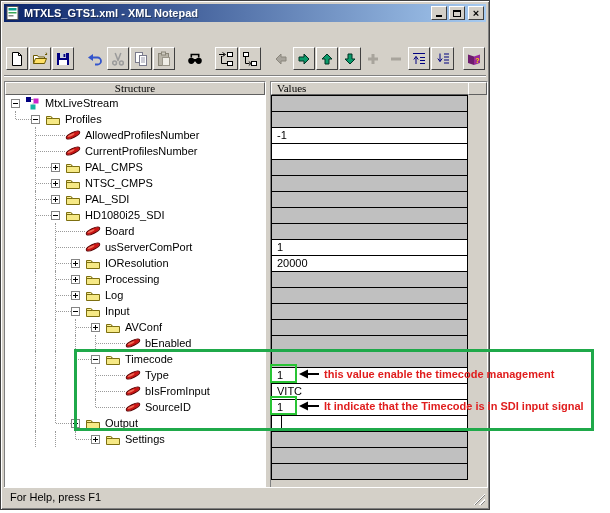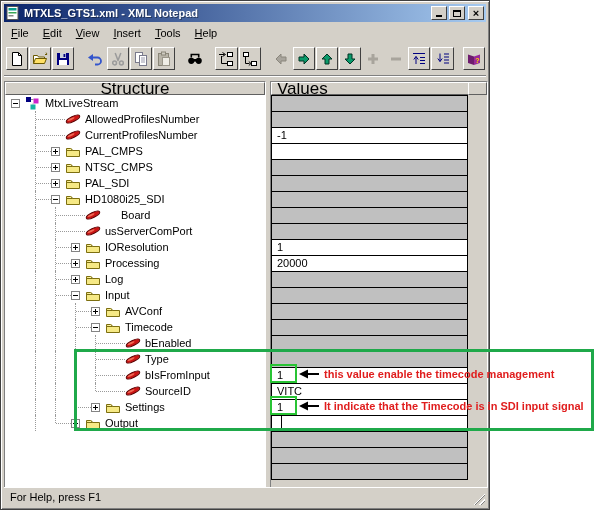--- a/index.html
+++ b/index.html
@@ -38,21 +38,21 @@
 
   .toolbar-rule{position:absolute;left:3px;top:74px;right:3px;height:2px;
     border-top:1px solid #808080;border-bottom:1px solid #fff;}
 
   .panel{position:absolute;top:80px;height:407px;border:1px solid;border-color:#808080 #fff #fff #808080;}
   .panel-structure{left:3px;width:262px;background:#fff;}
   .panel-values{left:269px;width:218px;background:var(--chrome);}
   .splitter{position:absolute;left:265px;top:80px;width:4px;height:407px;background:var(--chrome);}
 
   .col-header{height:13px;background:var(--chrome);border:1px solid;border-color:#fff #606060 #606060 #fff;
-    font-size:17px;line-height:11px;overflow:hidden;}
+    font-size:11px;line-height:11px;overflow:hidden;font-family:Liberation Serif, serif;}
   .hdr-structure{text-align:center;}
   .hdr-values{padding-left:5px;position:absolute;left:0;top:0;width:214px;}
   .hdr-values-fill{position:absolute;left:197px;top:0;right:0;}
 
   .tree-body{position:absolute;left:0;top:13px;right:0;bottom:0;overflow:hidden;background:#fff;}
   .trow{position:relative;height:16px;}
   .guide{position:absolute;width:1px;border-left:1px dotted #9a9a9a;}
   .stub{position:absolute;top:8px;height:1px;border-top:1px dotted #9a9a9a;}
   .toggle{position:absolute;top:4px;width:9px;height:9px;background:#fff;border:1px solid #848484;z-index:2;}
   .toggle .h{position:absolute;left:1px;top:3px;width:5px;height:1px;background:#000;}
@@ -98,28 +98,20 @@
         <span class="glyph-min"></span>
       </span>
     <span class="tb-btn">
         <span class="glyph-max"></span>
       </span>
     <span class="tb-btn" style="margin-left:3px;">
         <span class="glyph-close">×</span>
       </span>
   </div>
 
-  <div class="menubar">
-      <div class="mi"><u>F</u>ile</div>
-      <div class="mi"><u>E</u>dit</div>
-      <div class="mi"><u>V</u>iew</div>
-      <div class="mi"><u>I</u>nsert</div>
-      <div class="mi"><u>T</u>ools</div>
-      <div class="mi"><u>H</u>elp</div>
-    </div>
 
   <div class="toolbar">
       <div class="tb">
         <span class="ticon"><svg viewBox="0 0 16 16" width="16" height="16">
             <path d="M3.5 1.5h6l3 3v10h-9z" fill="#fff" stroke="#000"></path>
             <path d="M9.5 1.5v3h3" fill="none" stroke="#000"></path>
           </svg></span>
       </div>
       <div class="tb">
         <span class="ticon"><svg viewBox="0 0 16 16" width="16" height="16">
@@ -254,20 +246,32 @@
           </span>
           <span class="node-icon" style="left:20px;"><svg viewBox="0 0 16 15" width="16" height="15">
               <rect x="1" y="1" width="5" height="5" fill="#000080"></rect>
               <rect x="8.5" y="2.5" width="5" height="5" fill="#cc22cc"></rect>
               <rect x="5.5" y="8.5" width="5" height="5" fill="#17b3a3"></rect>
               <path d="M6 3.5h2.5M8 7.5v1" stroke="#909090" fill="none"></path>
             </svg></span>
           <span class="tlabel" style="left:37px;">MtxLiveStream</span>
         </div>
         <div class="trow">
+          <span class="guide" style="left:10px;top:0;height:8px;"></span>
+          <span class="stub" style="left:11px;width:17px;"></span>
+          <span class="toggle" style="left:26px;">
+            <span class="h"></span>
+          </span>
+          <span class="node-icon" style="left:40px;"><svg viewBox="0 0 16 15" width="16" height="15">
+              <path d="M1.5 12.5v-8h4.5l1.5 2h7v6z" fill="#f6e985" stroke="#7d6f10"></path>
+              <path d="M1.5 6.5h6l-1.5-2" fill="#fdf6b0" stroke="#7d6f10"></path>
+            </svg></span>
+          <span class="tlabel" style="left:57px;">Profiles</span>
+        </div>
+        <div class="trow">
           <span class="guide" style="left:30px;top:0;height:16px;"></span>
           <span class="stub" style="left:31px;width:29px;"></span>
           <span class="node-icon" style="left:60px;"><svg viewBox="0 0 16 15" width="16" height="15">
               <g transform="rotate(-26 8 7)">
                 <ellipse cx="8" cy="7" rx="7.3" ry="2.5" fill="#cc1414" stroke="#5a0000"></ellipse>
                 <ellipse cx="6.2" cy="6.3" rx="3.8" ry="0.9" fill="#f06a55"></ellipse>
               </g>
             </svg></span>
           <span class="tlabel" style="left:77px;">AllowedProfilesNumber</span>
         </div>
@@ -336,21 +340,21 @@
         <div class="trow">
           <span class="guide" style="left:30px;top:0;height:16px;"></span>
           <span class="guide" style="left:50px;top:0;height:16px;"></span>
           <span class="stub" style="left:51px;width:29px;"></span>
           <span class="node-icon" style="left:80px;"><svg viewBox="0 0 16 15" width="16" height="15">
               <g transform="rotate(-26 8 7)">
                 <ellipse cx="8" cy="7" rx="7.3" ry="2.5" fill="#cc1414" stroke="#5a0000"></ellipse>
                 <ellipse cx="6.2" cy="6.3" rx="3.8" ry="0.9" fill="#f06a55"></ellipse>
               </g>
             </svg></span>
-          <span class="tlabel" style="left:97px;margin-left:16px;">Board</span>
+          <span class="tlabel" style="left:97px;">Board</span>
         </div>
         <div class="trow">
           <span class="guide" style="left:30px;top:0;height:16px;"></span>
           <span class="guide" style="left:50px;top:0;height:16px;"></span>
           <span class="stub" style="left:51px;width:29px;"></span>
           <span class="node-icon" style="left:80px;"><svg viewBox="0 0 16 15" width="16" height="15">
               <g transform="rotate(-26 8 7)">
                 <ellipse cx="8" cy="7" rx="7.3" ry="2.5" fill="#cc1414" stroke="#5a0000"></ellipse>
                 <ellipse cx="6.2" cy="6.3" rx="3.8" ry="0.9" fill="#f06a55"></ellipse>
               </g>
@@ -419,119 +423,119 @@
           <span class="stub" style="left:71px;width:17px;"></span>
           <span class="toggle" style="left:86px;">
             <span class="h"></span>
             <span class="v"></span>
           </span>
           <span class="node-icon" style="left:100px;"><svg viewBox="0 0 16 15" width="16" height="15">
               <path d="M1.5 12.5v-8h4.5l1.5 2h7v6z" fill="#f6e985" stroke="#7d6f10"></path>
               <path d="M1.5 6.5h6l-1.5-2" fill="#fdf6b0" stroke="#7d6f10"></path>
             </svg></span>
           <span class="tlabel" style="left:117px;">AVConf</span>
-        </div>
-        <div class="trow">
-          <span class="guide" style="left:30px;top:0;height:16px;"></span>
-          <span class="guide" style="left:50px;top:0;height:16px;"></span>
-          <span class="guide" style="left:70px;top:0;height:16px;"></span>
-          <span class="stub" style="left:71px;width:17px;"></span>
-          <span class="toggle" style="left:86px;">
-            <span class="h"></span>
-          </span>
-          <span class="node-icon" style="left:100px;"><svg viewBox="0 0 16 15" width="16" height="15">
-              <path d="M1.5 12.5v-8h4.5l1.5 2h7v6z" fill="#f6e985" stroke="#7d6f10"></path>
-              <path d="M1.5 6.5h6l-1.5-2" fill="#fdf6b0" stroke="#7d6f10"></path>
-            </svg></span>
-          <span class="tlabel" style="left:117px;">Timecode</span>
         </div>
         <div class="trow">
           <span class="guide" style="left:30px;top:0;height:16px;"></span>
           <span class="guide" style="left:50px;top:0;height:16px;"></span>
           <span class="guide" style="left:70px;top:0;height:16px;"></span>
           <span class="guide" style="left:90px;top:0;height:16px;"></span>
           <span class="stub" style="left:91px;width:29px;"></span>
           <span class="node-icon" style="left:120px;"><svg viewBox="0 0 16 15" width="16" height="15">
               <g transform="rotate(-26 8 7)">
                 <ellipse cx="8" cy="7" rx="7.3" ry="2.5" fill="#cc1414" stroke="#5a0000"></ellipse>
                 <ellipse cx="6.2" cy="6.3" rx="3.8" ry="0.9" fill="#f06a55"></ellipse>
               </g>
             </svg></span>
           <span class="tlabel" style="left:137px;">bEnabled</span>
         </div>
         <div class="trow">
           <span class="guide" style="left:30px;top:0;height:16px;"></span>
           <span class="guide" style="left:50px;top:0;height:16px;"></span>
           <span class="guide" style="left:70px;top:0;height:16px;"></span>
-          <span class="guide" style="left:90px;top:0;height:16px;"></span>
-          <span class="stub" style="left:91px;width:29px;"></span>
-          <span class="node-icon" style="left:120px;"><svg viewBox="0 0 16 15" width="16" height="15">
-              <g transform="rotate(-26 8 7)">
-                <ellipse cx="8" cy="7" rx="7.3" ry="2.5" fill="#cc1414" stroke="#5a0000"></ellipse>
-                <ellipse cx="6.2" cy="6.3" rx="3.8" ry="0.9" fill="#f06a55"></ellipse>
-              </g>
-            </svg></span>
-          <span class="tlabel" style="left:137px;">Type</span>
+          <span class="stub" style="left:71px;width:17px;"></span>
+          <span class="toggle" style="left:86px;">
+            <span class="h"></span>
+          </span>
+          <span class="node-icon" style="left:100px;"><svg viewBox="0 0 16 15" width="16" height="15">
+              <path d="M1.5 12.5v-8h4.5l1.5 2h7v6z" fill="#f6e985" stroke="#7d6f10"></path>
+              <path d="M1.5 6.5h6l-1.5-2" fill="#fdf6b0" stroke="#7d6f10"></path>
+            </svg></span>
+          <span class="tlabel" style="left:117px;">Timecode</span>
         </div>
         <div class="trow">
           <span class="guide" style="left:30px;top:0;height:16px;"></span>
           <span class="guide" style="left:50px;top:0;height:16px;"></span>
           <span class="guide" style="left:70px;top:0;height:16px;"></span>
           <span class="guide" style="left:90px;top:0;height:16px;"></span>
           <span class="stub" style="left:91px;width:29px;"></span>
           <span class="node-icon" style="left:120px;"><svg viewBox="0 0 16 15" width="16" height="15">
               <g transform="rotate(-26 8 7)">
                 <ellipse cx="8" cy="7" rx="7.3" ry="2.5" fill="#cc1414" stroke="#5a0000"></ellipse>
                 <ellipse cx="6.2" cy="6.3" rx="3.8" ry="0.9" fill="#f06a55"></ellipse>
               </g>
             </svg></span>
+          <span class="tlabel" style="left:137px;">Type</span>
+        </div>
+        <div class="trow">
+          <span class="guide" style="left:30px;top:0;height:16px;"></span>
+          <span class="guide" style="left:50px;top:0;height:16px;"></span>
+          <span class="guide" style="left:70px;top:0;height:16px;"></span>
+          <span class="guide" style="left:90px;top:0;height:16px;"></span>
+          <span class="stub" style="left:91px;width:29px;"></span>
+          <span class="node-icon" style="left:120px;"><svg viewBox="0 0 16 15" width="16" height="15">
+              <g transform="rotate(-26 8 7)">
+                <ellipse cx="8" cy="7" rx="7.3" ry="2.5" fill="#cc1414" stroke="#5a0000"></ellipse>
+                <ellipse cx="6.2" cy="6.3" rx="3.8" ry="0.9" fill="#f06a55"></ellipse>
+              </g>
+            </svg></span>
           <span class="tlabel" style="left:137px;">bIsFromInput</span>
         </div>
         <div class="trow">
           <span class="guide" style="left:30px;top:0;height:16px;"></span>
           <span class="guide" style="left:50px;top:0;height:16px;"></span>
           <span class="guide" style="left:70px;top:0;height:16px;"></span>
           <span class="guide" style="left:90px;top:0;height:8px;"></span>
           <span class="stub" style="left:91px;width:29px;"></span>
           <span class="node-icon" style="left:120px;"><svg viewBox="0 0 16 15" width="16" height="15">
               <g transform="rotate(-26 8 7)">
                 <ellipse cx="8" cy="7" rx="7.3" ry="2.5" fill="#cc1414" stroke="#5a0000"></ellipse>
                 <ellipse cx="6.2" cy="6.3" rx="3.8" ry="0.9" fill="#f06a55"></ellipse>
               </g>
             </svg></span>
           <span class="tlabel" style="left:137px;">SourceID</span>
         </div>
         <div class="trow">
           <span class="guide" style="left:30px;top:0;height:16px;"></span>
+          <span class="guide" style="left:50px;top:0;height:8px;"></span>
+          <span class="stub" style="left:51px;width:17px;"></span>
+          <span class="toggle" style="left:66px;">
+            <span class="h"></span>
+            <span class="v"></span>
+          </span>
+          <span class="node-icon" style="left:80px;"><svg viewBox="0 0 16 15" width="16" height="15">
+              <path d="M1.5 12.5v-8h4.5l1.5 2h7v6z" fill="#f6e985" stroke="#7d6f10"></path>
+              <path d="M1.5 6.5h6l-1.5-2" fill="#fdf6b0" stroke="#7d6f10"></path>
+            </svg></span>
+          <span class="tlabel" style="left:97px;">Output</span>
+        </div>
+        <div class="trow">
+          <span class="guide" style="left:30px;top:0;height:16px;"></span>
           <span class="guide" style="left:50px;top:0;height:16px;"></span>
           <span class="guide" style="left:70px;top:0;height:8px;"></span>
           <span class="stub" style="left:71px;width:17px;"></span>
           <span class="toggle" style="left:86px;">
             <span class="h"></span>
             <span class="v"></span>
           </span>
           <span class="node-icon" style="left:100px;"><svg viewBox="0 0 16 15" width="16" height="15">
               <path d="M1.5 12.5v-8h4.5l1.5 2h7v6z" fill="#f6e985" stroke="#7d6f10"></path>
               <path d="M1.5 6.5h6l-1.5-2" fill="#fdf6b0" stroke="#7d6f10"></path>
             </svg></span>
           <span class="tlabel" style="left:117px;">Settings</span>
-        </div>
-        <div class="trow">
-          <span class="guide" style="left:30px;top:0;height:16px;"></span>
-          <span class="guide" style="left:50px;top:0;height:8px;"></span>
-          <span class="stub" style="left:51px;width:17px;"></span>
-          <span class="toggle" style="left:66px;">
-            <span class="h"></span>
-            <span class="v"></span>
-          </span>
-          <span class="node-icon" style="left:80px;"><svg viewBox="0 0 16 15" width="16" height="15">
-              <path d="M1.5 12.5v-8h4.5l1.5 2h7v6z" fill="#f6e985" stroke="#7d6f10"></path>
-              <path d="M1.5 6.5h6l-1.5-2" fill="#fdf6b0" stroke="#7d6f10"></path>
-            </svg></span>
-          <span class="tlabel" style="left:97px;">Output</span>
         </div>
       </div>
   </div>
 
   <div class="splitter"></div>
 
   <div class="panel panel-values">
     <div class="col-header hdr-values">Values</div>
     <div class="col-header hdr-values-fill"></div>
     <div class="vals-body">

